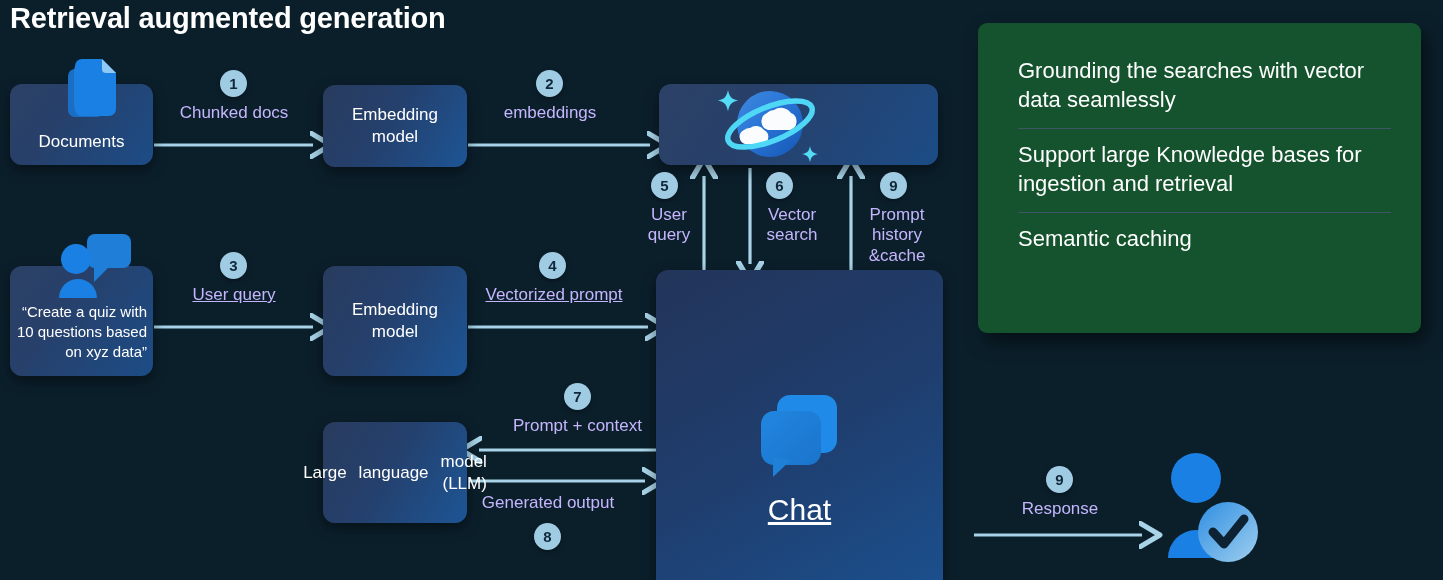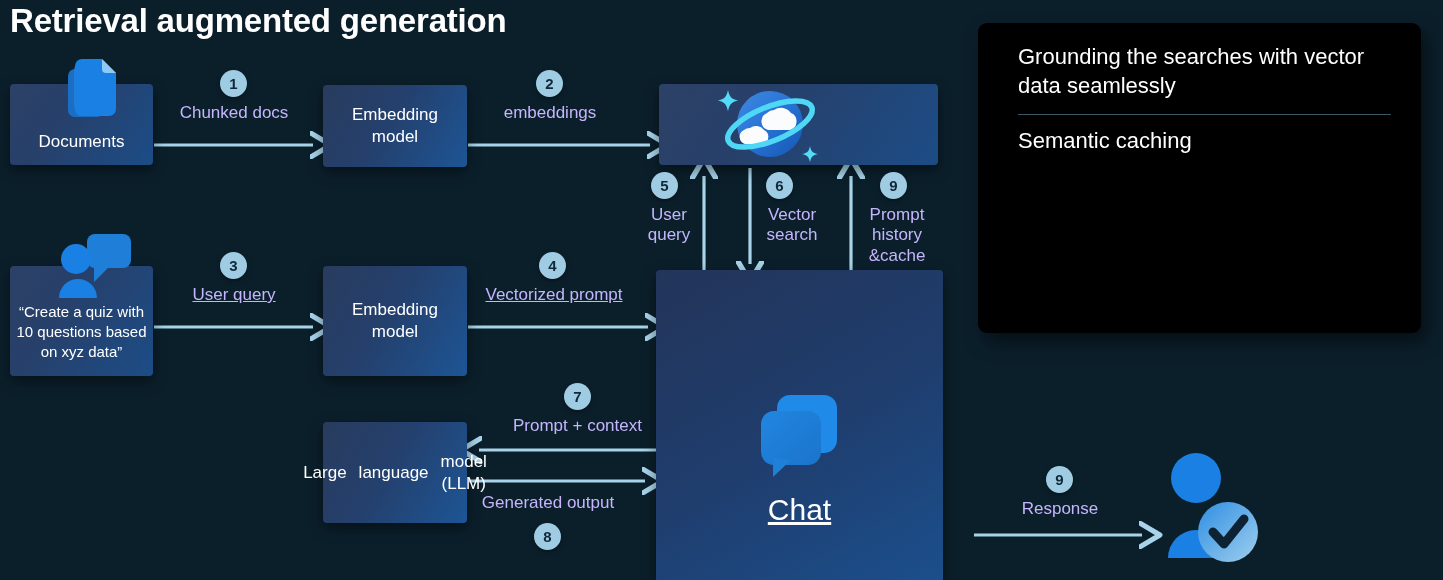--- a/index.html
+++ b/index.html
@@ -19,34 +19,34 @@
     position: absolute;
     inset: 0;
     width: 1443px;
     height: 580px;
   }
   .abs { position: absolute; }
 
   
   #title {
     left: 10px; top: 2px;
-    font-size: 33px;
+    font-size: 29px;
     font-weight: bold;
     letter-spacing: -0.2px;
     color: #ffffff;
     white-space: nowrap;
   }
 
   
   .node {
-    border-radius: 4px;
+    border-radius: 12px;
     display: flex;
     align-items: center;
     justify-content: center;
-    text-align: center;
+    text-align: right;
     box-shadow: 0 5px 14px rgba(0,0,0,0.45);
     box-sizing: border-box;
   }
   .node-label {
     font-size: 17px;
     line-height: 1.28;
     color: #ffffff;
     padding: 0 6px;
   }
   .grad-a { background: linear-gradient(125deg, #2c4166 0%, #27406a 35%, #1c4c86 100%); }
@@ -74,24 +74,24 @@
     white-space: nowrap;
     line-height: 1.2;
     text-align: center;
   }
   .edge-label.multi { white-space: normal; }
 
   
   #info-panel {
     left: 978px; top: 23px;
     width: 443px; height: 310px;
-    background: #000000;
+    background: #14532d;
     border-radius: 9px;
     box-shadow: 6px 9px 18px rgba(0,0,0,0.5);
-    padding: 8px 30px 18px 40px;
+    padding: 22px 30px 18px 40px;
     box-sizing: border-box;
     display: flex;
     flex-direction: column;
   }
   .info-item {
     font-size: 22px;
     line-height: 1.3;
     color: #ffffff;
     padding: 12px 0 14px 0;
   }
@@ -286,14 +286,15 @@
   <svg class="icon" width="125" height="120" viewBox="0 0 125 120">
     <circle cx="46" cy="28" r="25" fill="#1b80e3"></circle>
     <path d="M18 108 a28 28 0 0 1 56 0 z" fill="#1b80e3"></path>
     <circle cx="78" cy="82" r="30" fill="url(#checkGrad)"></circle>
     <path d="M63 82 l11 12 l20 -25" fill="none" stroke="#0d2333" stroke-width="9" stroke-linecap="round" stroke-linejoin="round"></path>
   </svg>
 </div>
 
 <div class="abs" id="info-panel">
   <div class="info-item">Grounding the searches with vector data seamlessly</div>
+  <div class="info-item">Support large Knowledge bases for ingestion and retrieval</div>
   <div class="info-item">Semantic caching</div>
 </div>
 
 </body></html>

